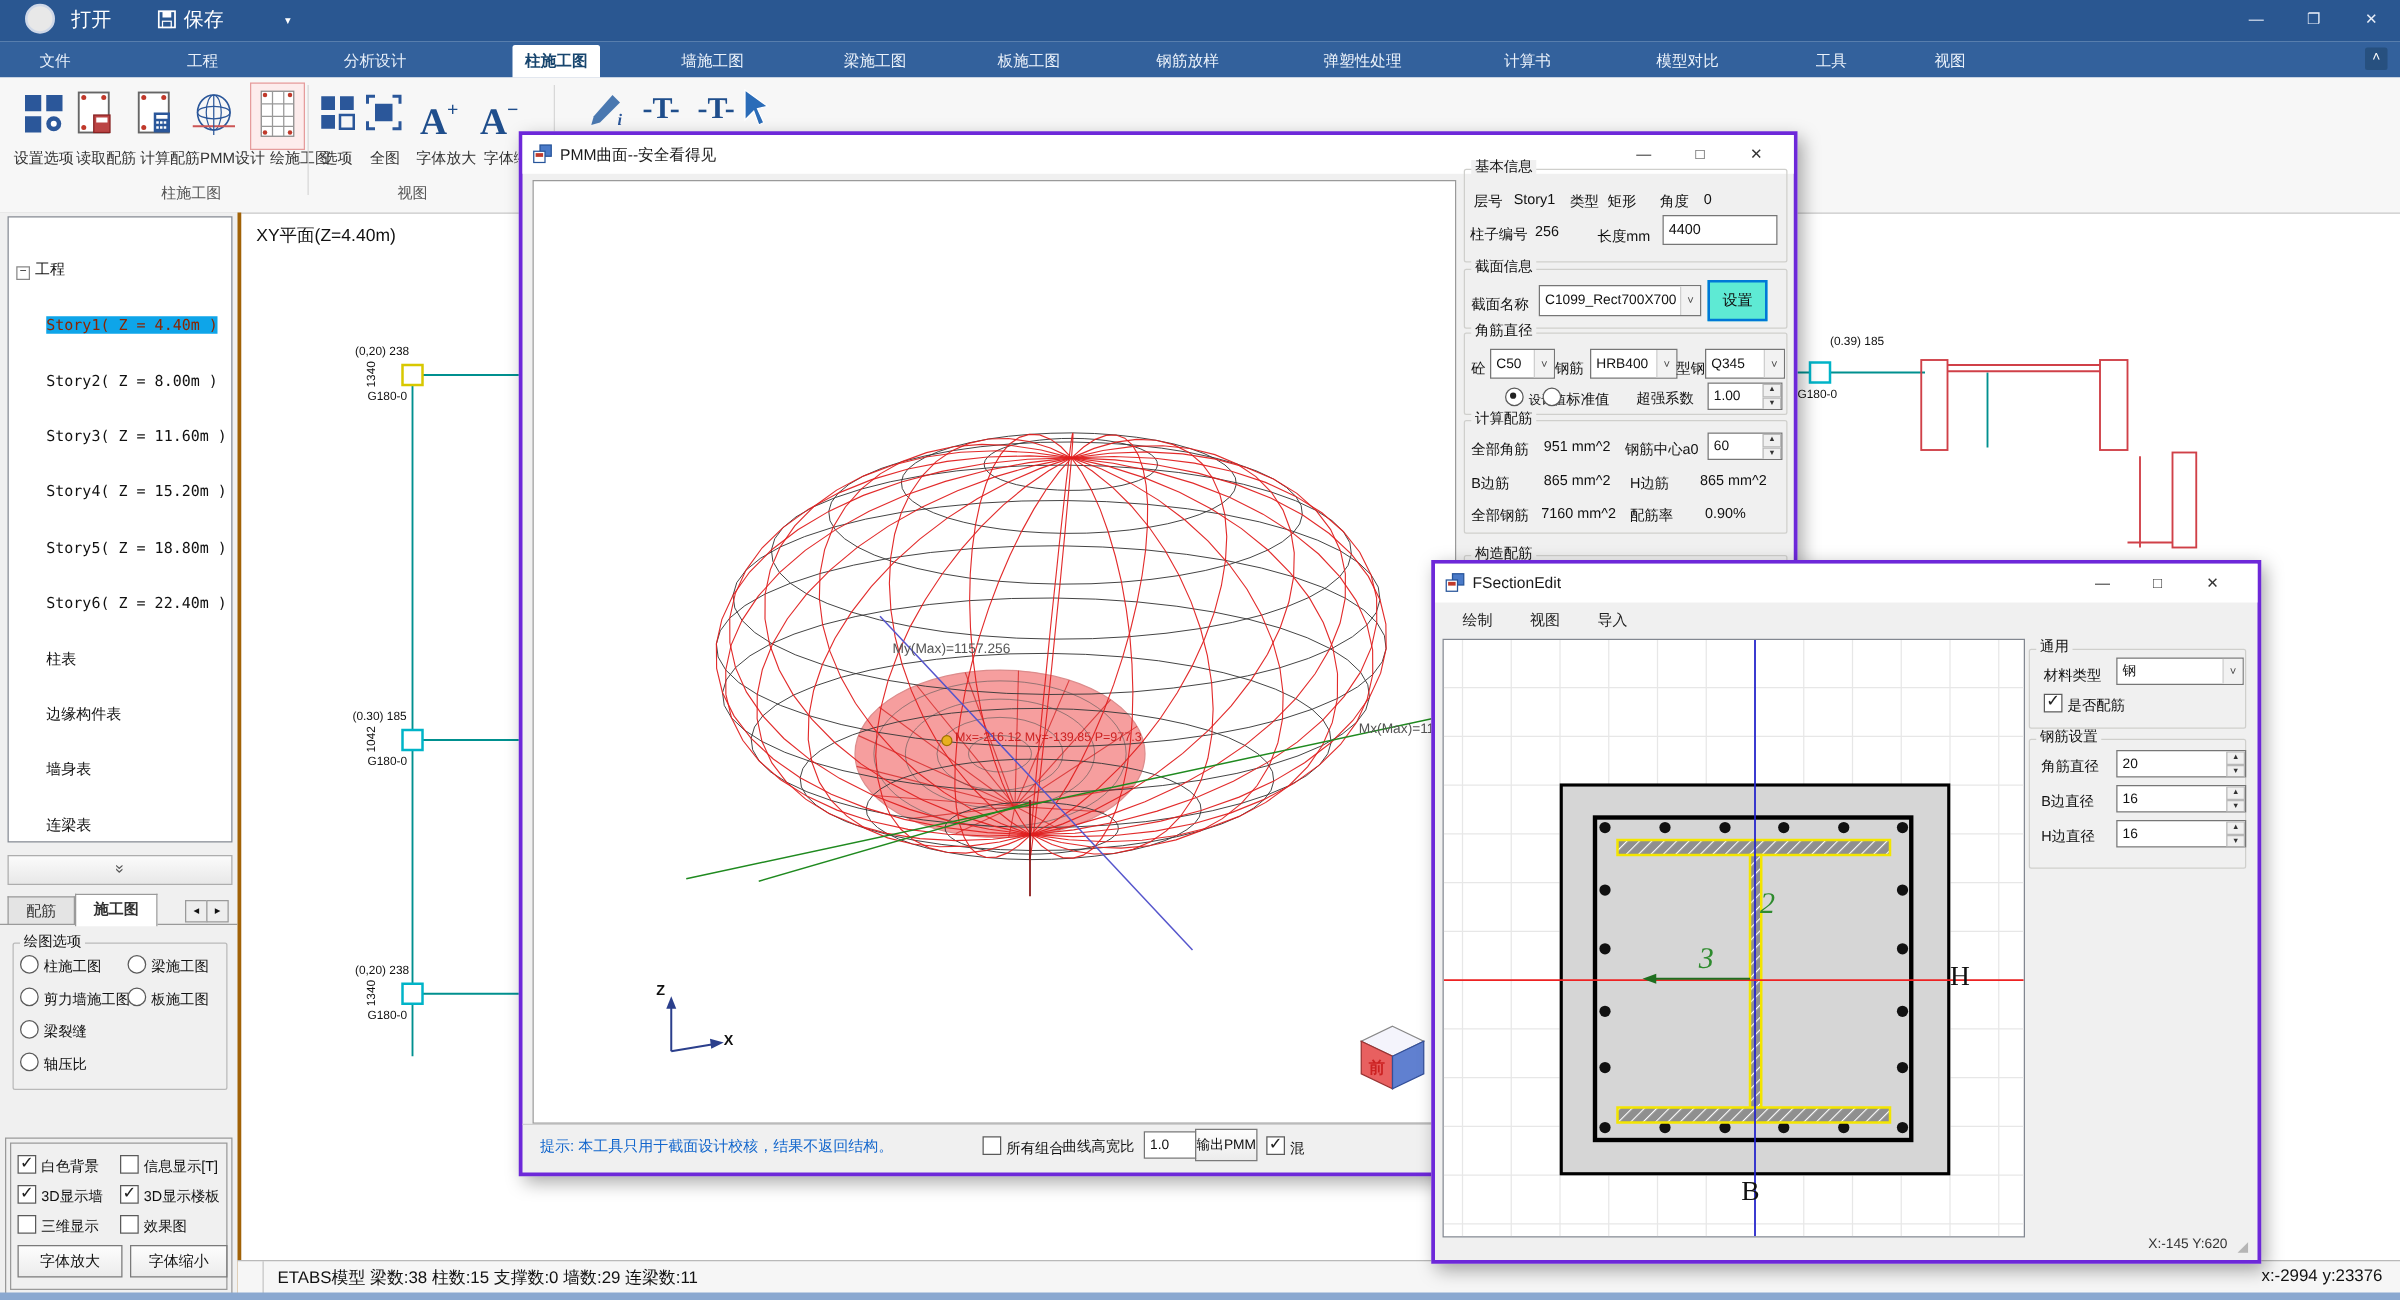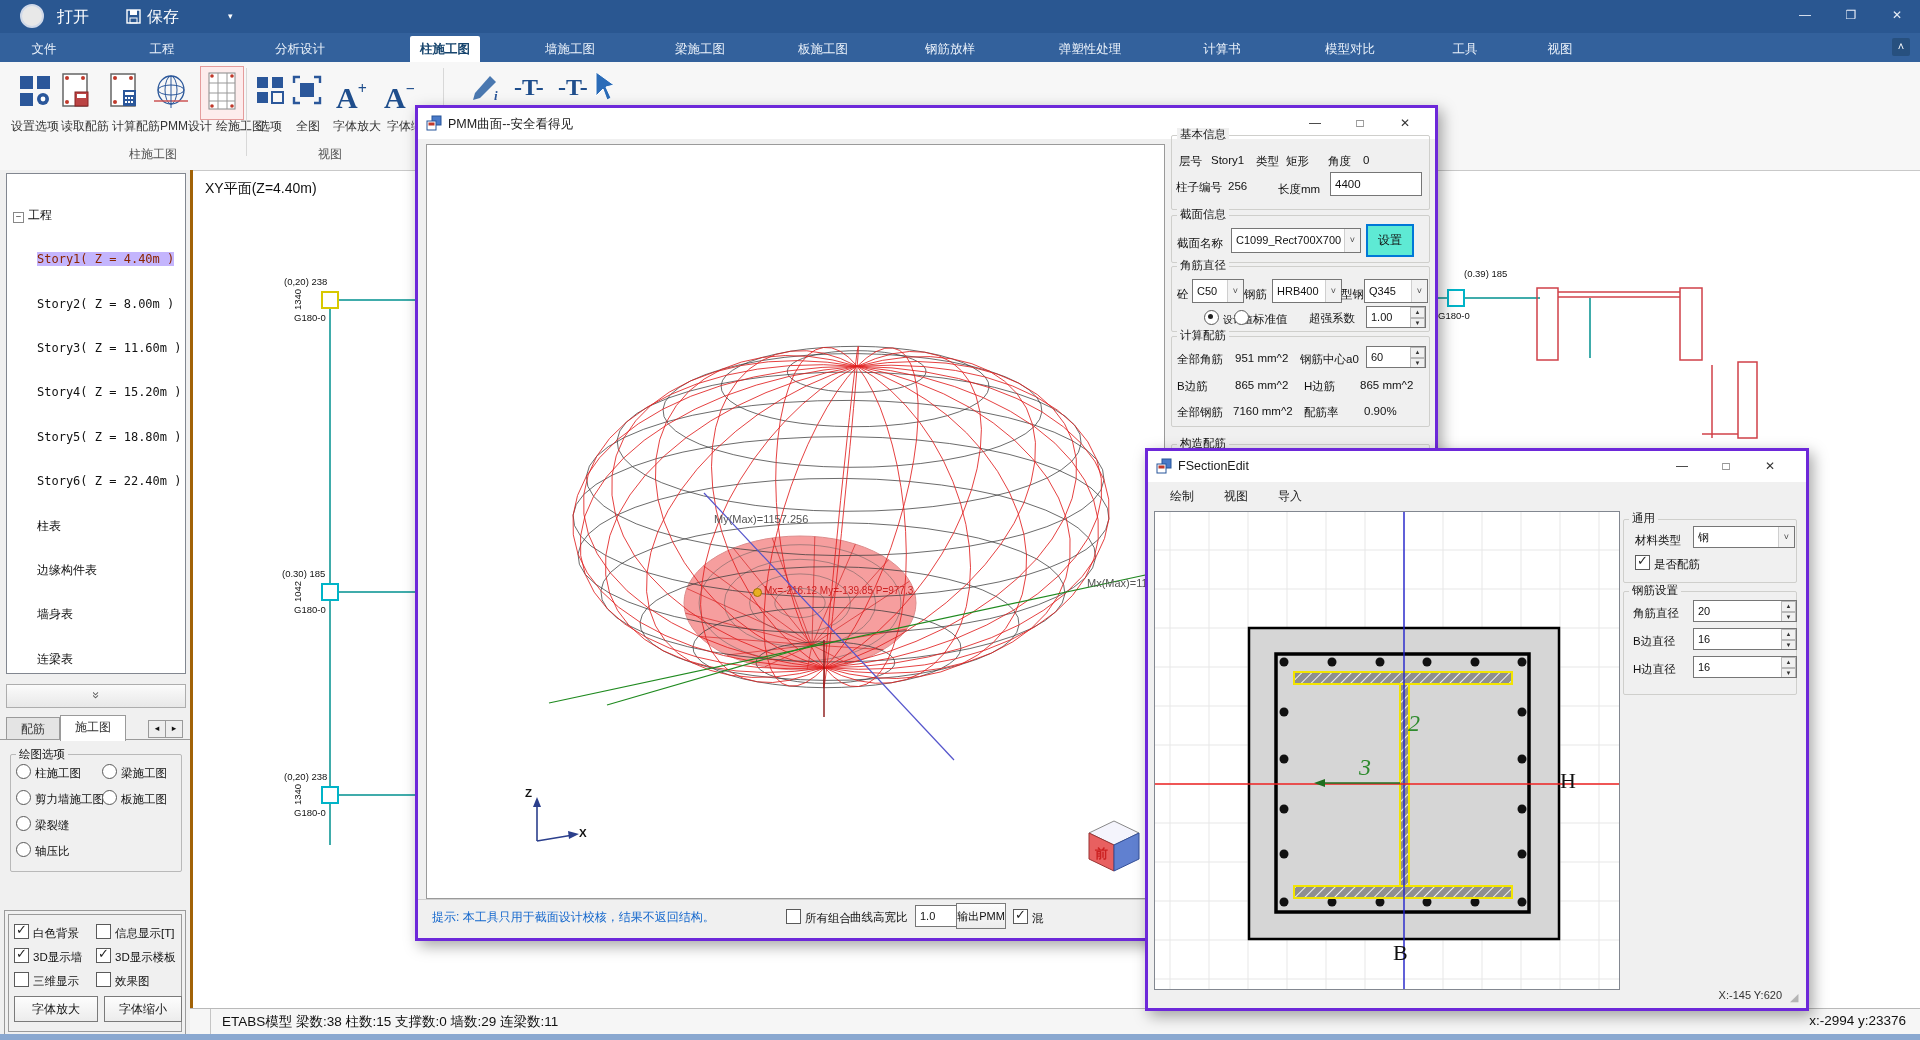--- a/index.html
+++ b/index.html
@@ -16,25 +16,25 @@
   .ribbon{left:0;top:62px;width:1920px;height:108px;background:#f7f7f7;border-bottom:1px solid #c9c9c9}
   .rlabel{position:absolute;top:56px;font-size:12px;color:#333;text-align:center;white-space:nowrap}
   .rcap{position:absolute;top:84px;font-size:12px;color:#555;text-align:center;white-space:nowrap}
   .rsep{position:absolute;top:6px;height:88px;width:1px;background:#d8d8d8}
   .ribtn{position:absolute}
   
   .sidebar{left:0;top:170px;width:190px;height:870px;background:#f0f0f0;border-right:3px solid #a16207}
   .treebox{position:absolute;left:6px;top:3px;width:178px;height:499px;background:#fff;border:1px solid #828790;overflow:hidden}
   .tree{font-family:"DejaVu Sans Mono","Liberation Mono",monospace;font-size:12px;line-height:14.8px;padding:4px 0 0 6px;white-space:pre}
   .titem{padding-left:24px;white-space:nowrap}
-  .tsel{background:#c4b5fd;color:#8b2500}
+  .tsel{background:#0ea5e9;color:#8b2500}
   .collapsebtn{position:absolute;left:6px;top:514px;width:178px;height:22px;background:linear-gradient(#fbfbfb,#e8e8e8);border:1px solid #adadad;text-align:center;color:#555}
   .collapsebtn span{display:inline-block;transform:rotate(90deg);font-size:13px;line-height:20px}
   .tab{position:absolute;top:547px;height:22px;font-size:12px;text-align:center;line-height:22px;background:#e4e4e4;border:1px solid #9a9a9a;border-bottom:none;color:#333}
-  .tab.on{background:#fff;font-weight:normal;top:545px;height:25px;z-index:2}
+  .tab.on{background:#fff;font-weight:bold;top:545px;height:25px;z-index:2}
   .tabsline{position:absolute;left:0;top:569px;width:190px;height:1px;background:#9a9a9a}
   .gb{position:absolute;border:1px solid #b9b9b9;border-radius:2px}
   .gbt{position:absolute;font-size:11.5px;background:#f0f0f0;padding:0 3px;line-height:13px;white-space:nowrap}
   .rd{display:inline-block;width:13px;height:13px;border:1px solid #5a5a5a;border-radius:50%;background:#fff;position:relative;vertical-align:-2px;margin-right:4px}
   .rd.on:after{content:"";position:absolute;left:3px;top:3px;width:5px;height:5px;border-radius:50%;background:#222}
   .cb{display:inline-block;width:13px;height:13px;border:1px solid #5a5a5a;background:#fff;position:relative;vertical-align:-2px;margin-right:4px}
   .cb.on:after{content:"✓";position:absolute;left:1px;top:-3px;font-size:13px;font-weight:bold;color:#222}
   .optrow{position:absolute;font-size:11.5px;white-space:nowrap}
   .wbtn{position:absolute;border:1px solid #7a7a7a;background:linear-gradient(#fdfdfd,#ececec);font-size:12px;text-align:center;color:#111}
   .dblbox{position:absolute;border:1px solid #9a9a9a}

